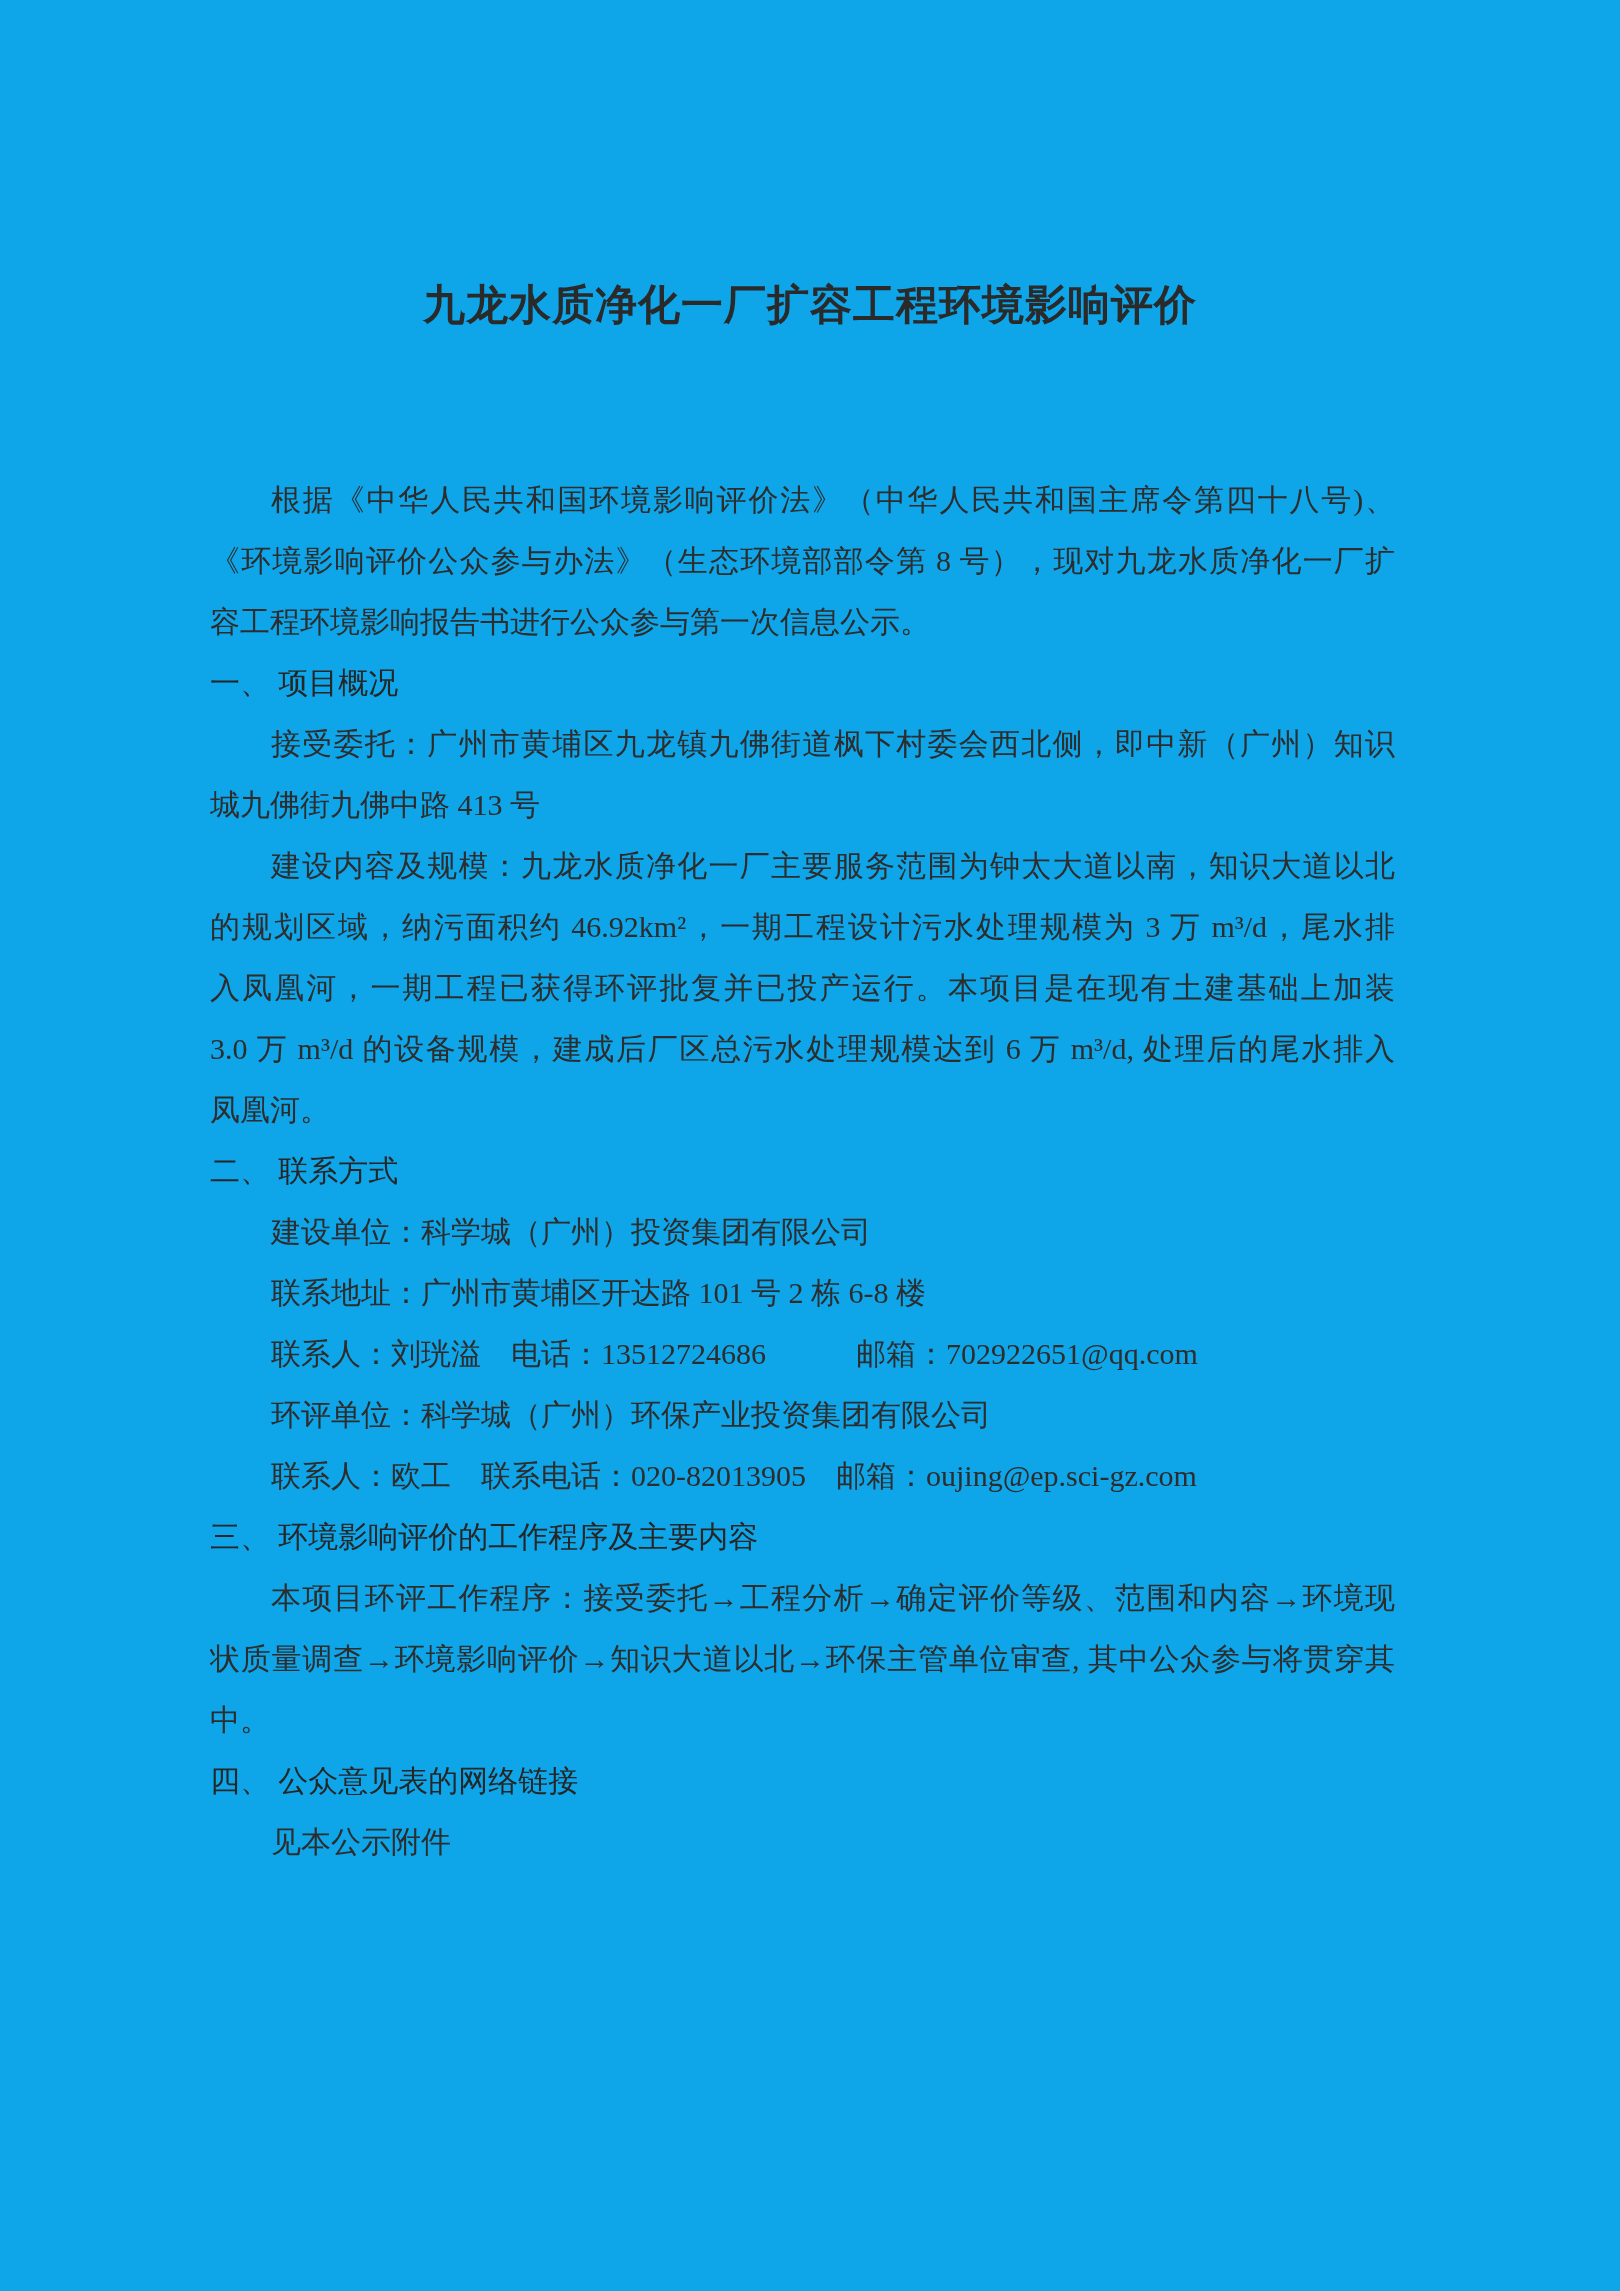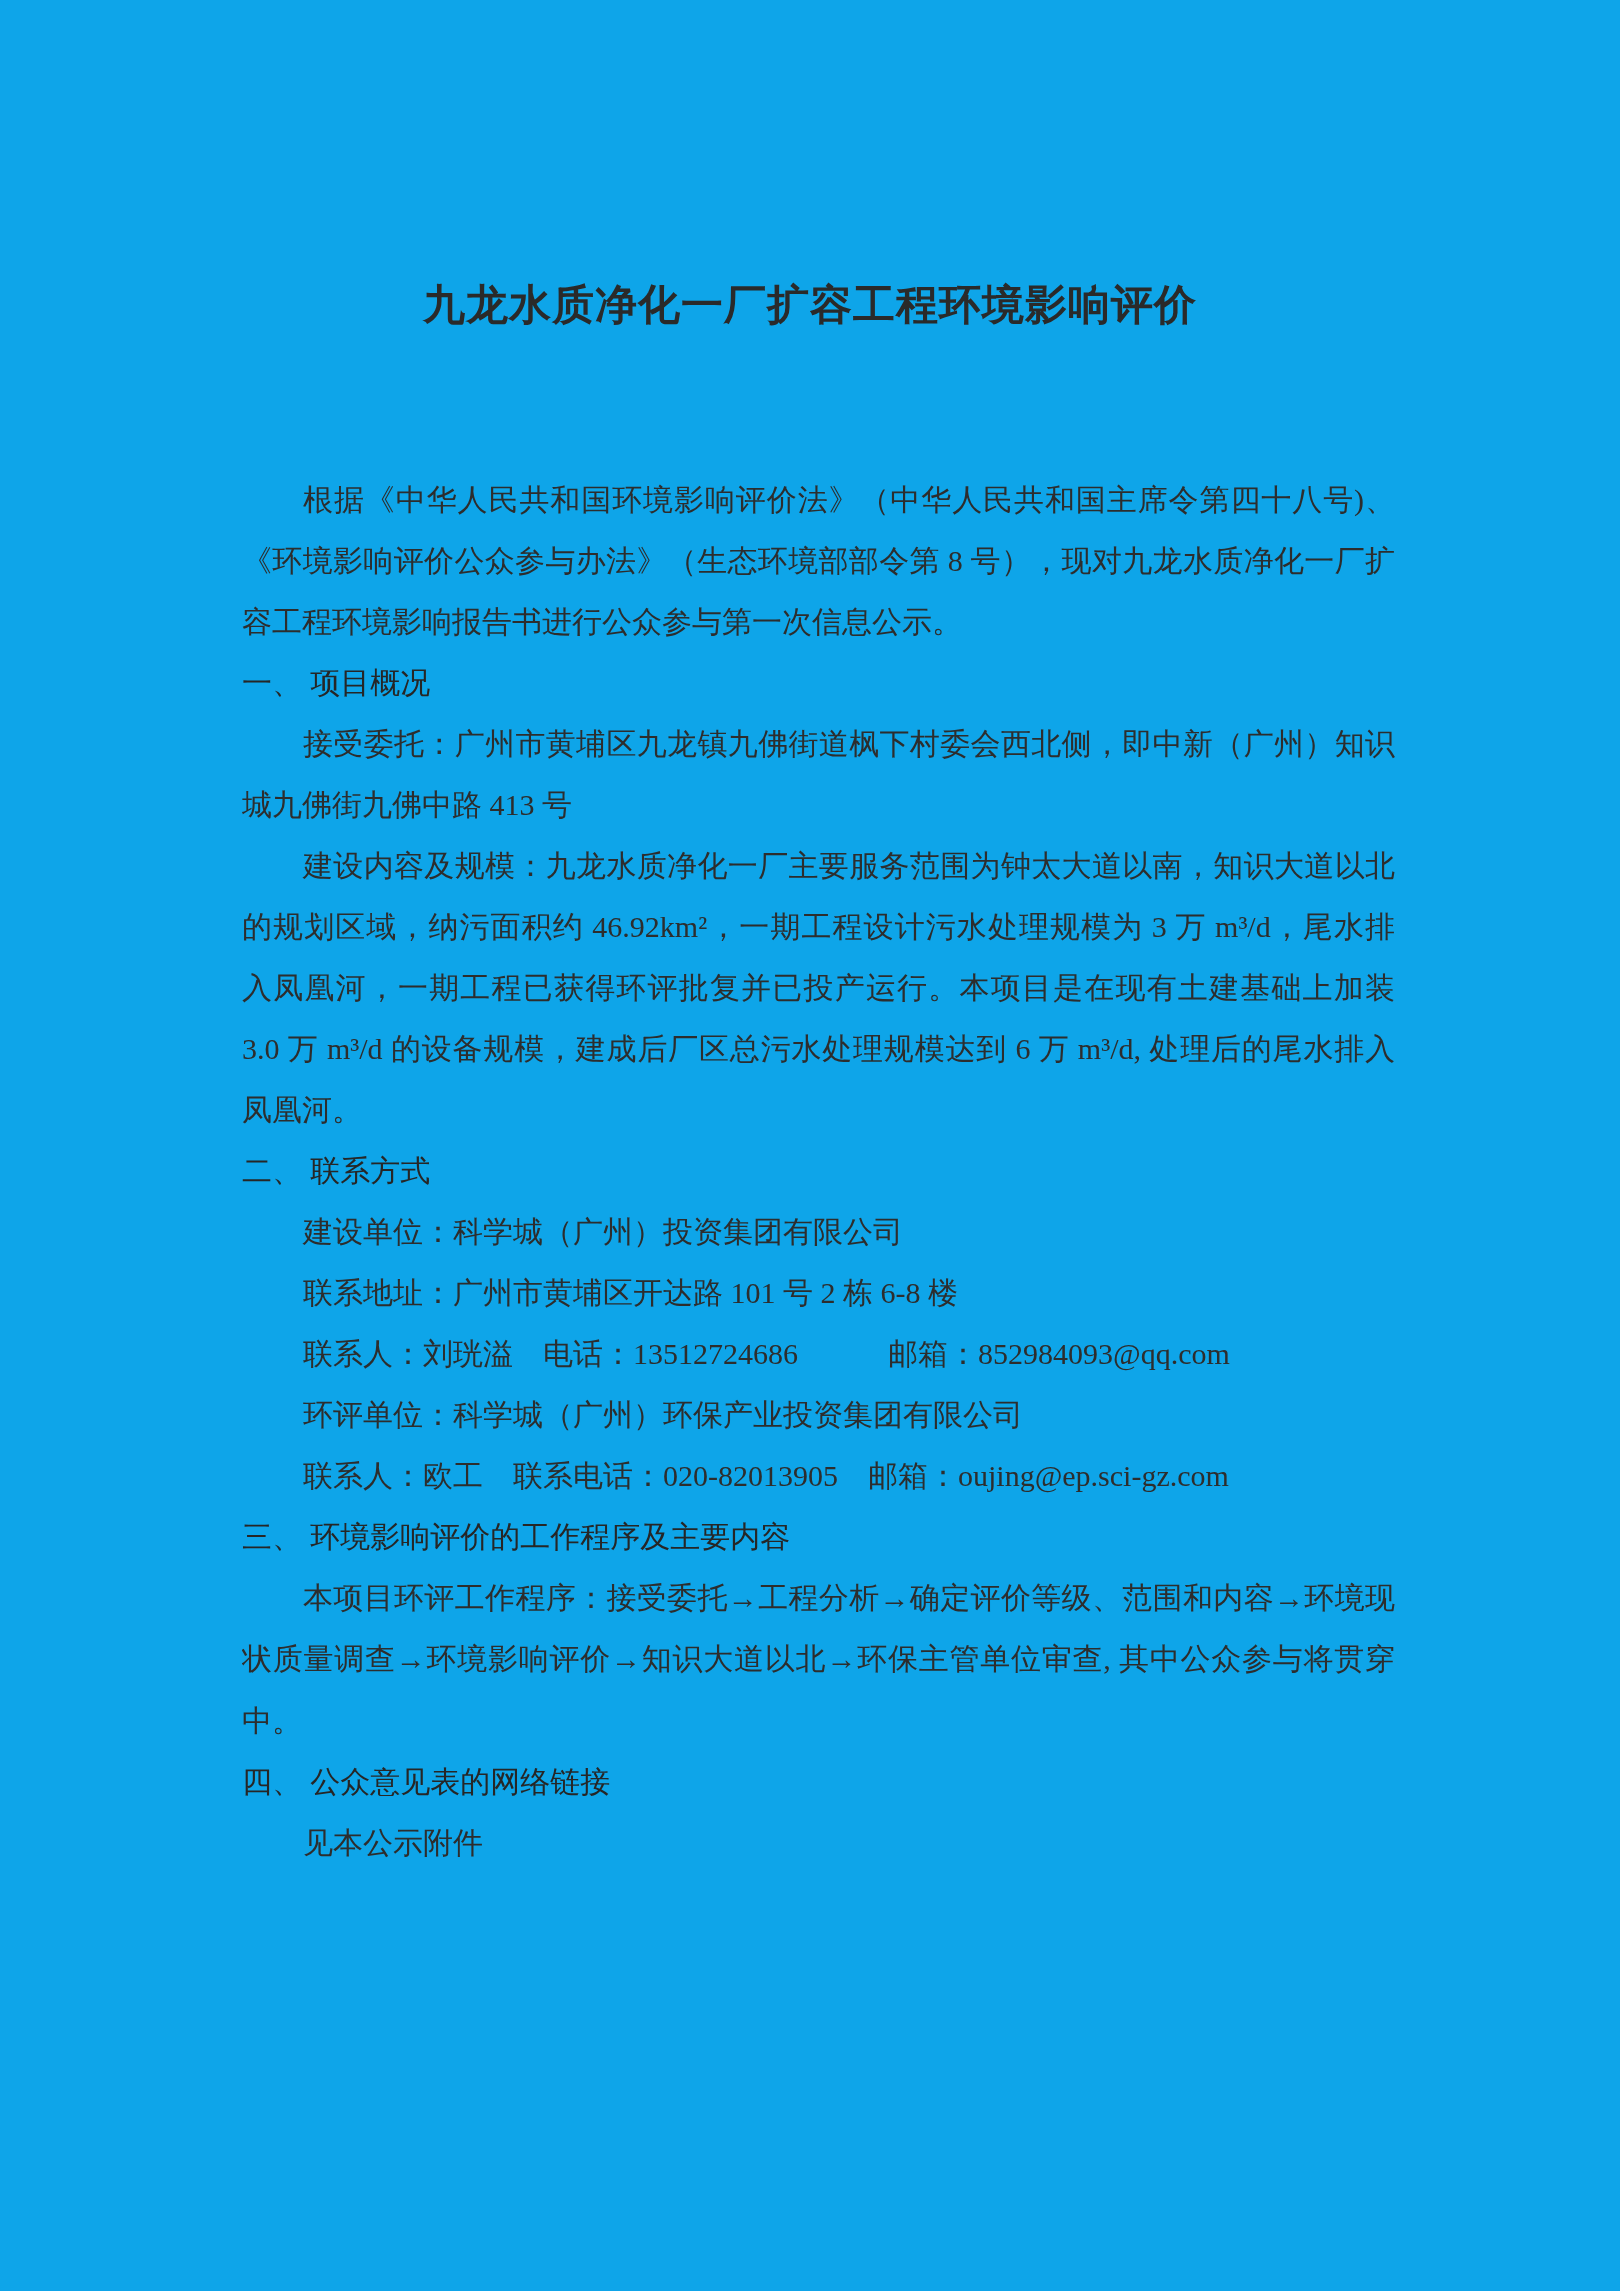--- a/index.html
+++ b/index.html
@@ -29,21 +29,20 @@
     position: absolute;
     left: 210px;
     top: 469px;
     width: 1185px;
     font-size: 30px;
     line-height: 61px;
   }
   .line {
     max-height: 62px;
     overflow: hidden;
-    margin-left: 32px;
   }
   .j {                    
     text-align: justify;
     text-align-last: justify;
   }
   .in { text-indent: 61px; }   
   .h {                    
     font-family: "Liberation Sans", sans-serif;
     font-weight: 400;
     color: #262626;
@@ -64,21 +63,21 @@
     <div class="line in j">接受委托：广州市黄埔区九龙镇九佛街道枫下村委会西北侧，即中新（广州）知识</div>
     <div class="line">城九佛街九佛中路 413 号</div>
     <div class="line in j">建设内容及规模：九龙水质净化一厂主要服务范围为钟太大道以南，知识大道以北</div>
     <div class="line j">的规划区域，纳污面积约 46.92km²，一期工程设计污水处理规模为 3 万 m³/d，尾水排</div>
     <div class="line j">入凤凰河，一期工程已获得环评批复并已投产运行。本项目是在现有土建基础上加装</div>
     <div class="line j">3.0 万 m³/d 的设备规模，建成后厂区总污水处理规模达到 6 万 m³/d, 处理后的尾水排入</div>
     <div class="line">凤凰河。</div>
     <div class="line h">二、 联系方式</div>
     <div class="line in">建设单位：科学城（广州）投资集团有限公司</div>
     <div class="line in">联系地址：广州市黄埔区开达路 101 号 2 栋 6-8 楼</div>
-    <div class="line in">联系人：刘珖溢　电话：13512724686　　　邮箱：852984093@qq.com</div>
+    <div class="line in">联系人：刘珖溢　电话：13512724686　　　邮箱：702922651@qq.com</div>
     <div class="line in">环评单位：科学城（广州）环保产业投资集团有限公司</div>
     <div class="line in">联系人：欧工　联系电话：020-82013905　邮箱：oujing@ep.sci-gz.com</div>
     <div class="line h">三、 环境影响评价的工作程序及主要内容</div>
     <div class="line in j">本项目环评工作程序：接受委托→工程分析→确定评价等级、范围和内容→环境现</div>
     <div class="line j">状质量调查→环境影响评价→知识大道以北→环保主管单位审查, 其中公众参与将贯穿其</div>
     <div class="line">中。</div>
     <div class="line h">四、 公众意见表的网络链接</div>
     <div class="line in">见本公示附件</div>
   </div>
 

